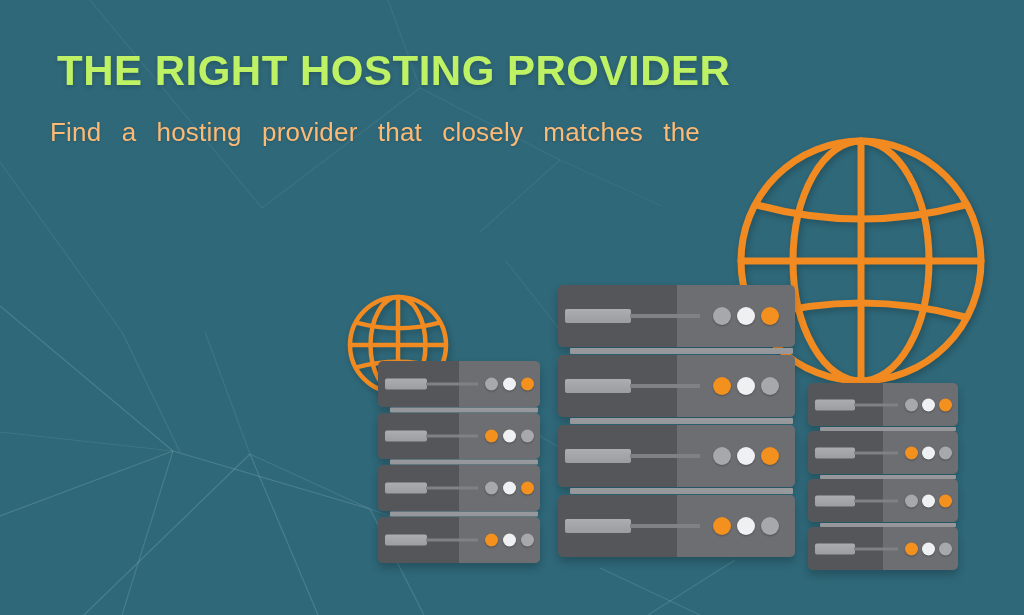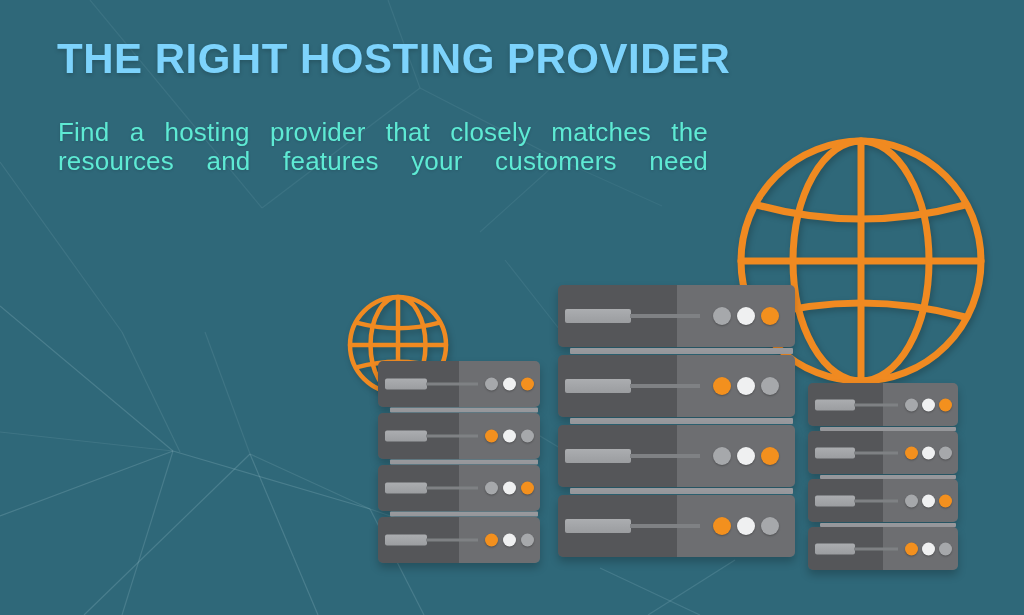--- a/index.html
+++ b/index.html
@@ -52,28 +52,28 @@
     position:absolute;right:var(--dot-right);top:50%;transform:translateY(-50%);
     display:flex;gap:var(--dot-gap);
   }
   .dot{width:var(--dot);height:var(--dot);border-radius:50%;box-shadow:0 1px 2px rgba(0,0,0,0.28);}
   .dot-gray{background:var(--dot-gray,#A6A8AB);}
   .dot-white{background:var(--dot-white,#EFF0F1);}
   .dot-orange{background:var(--dot-orange,#F3901E);}
   
   .text-block{position:absolute;z-index:3;left:0;top:0;}
   .title{
-    position:absolute;left:57px;top:35px;margin:0;white-space:nowrap;
-    font-weight:700;font-size:42px;letter-spacing:0.5px;color:#7dd3fc;
+    position:absolute;left:57px;top:47px;margin:0;white-space:nowrap;
+    font-weight:700;font-size:42px;letter-spacing:0.5px;color:#bef264;
     text-shadow:0 2px 4px rgba(0,0,0,0.18);
   }
   .desc{
-    position:absolute;left:58px;top:118px;width:650px;
+    position:absolute;left:50px;top:118px;width:650px;
     font-weight:400;font-size:26px;line-height:28.5px;letter-spacing:0.2px;
-    color:#5eead4;text-shadow:0 1px 3px rgba(0,0,0,0.15);
+    color:#fdba74;text-shadow:0 1px 3px rgba(0,0,0,0.15);
   }
   .desc .line{text-align:justify;text-align-last:justify;text-justify:inter-word;white-space:nowrap;}
 </style>
 </head>
 <body>
 
 <div class="stage">
 
   <svg class="pattern" width="1024" height="615" viewBox="0 0 1024 615">
     <g>
@@ -260,17 +260,16 @@
           <div class="dot dot-white"></div>
           <div class="dot dot-gray"></div>
         </div>
       </div>
     </div>
 
   <div class="text-block">
     <h1 class="title">THE RIGHT HOSTING PROVIDER</h1>
     <div class="desc">
       <div class="line">Find a hosting provider that closely matches the</div>
-      <div class="line">resources and features your customers need</div>
     </div>
   </div>
 
 </div>
 
 </body></html>

